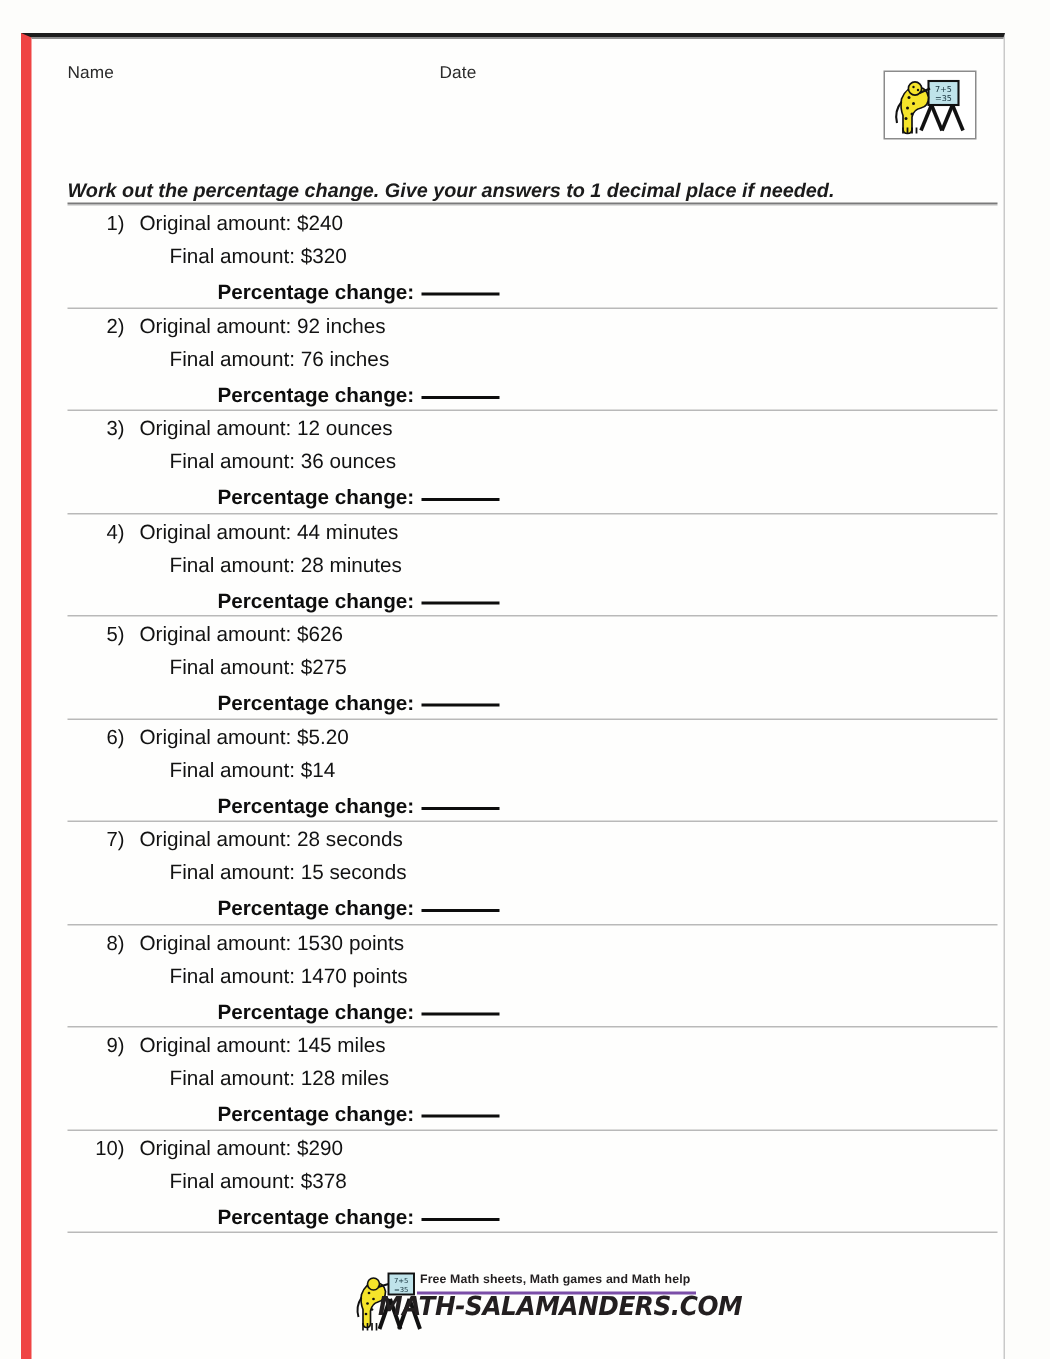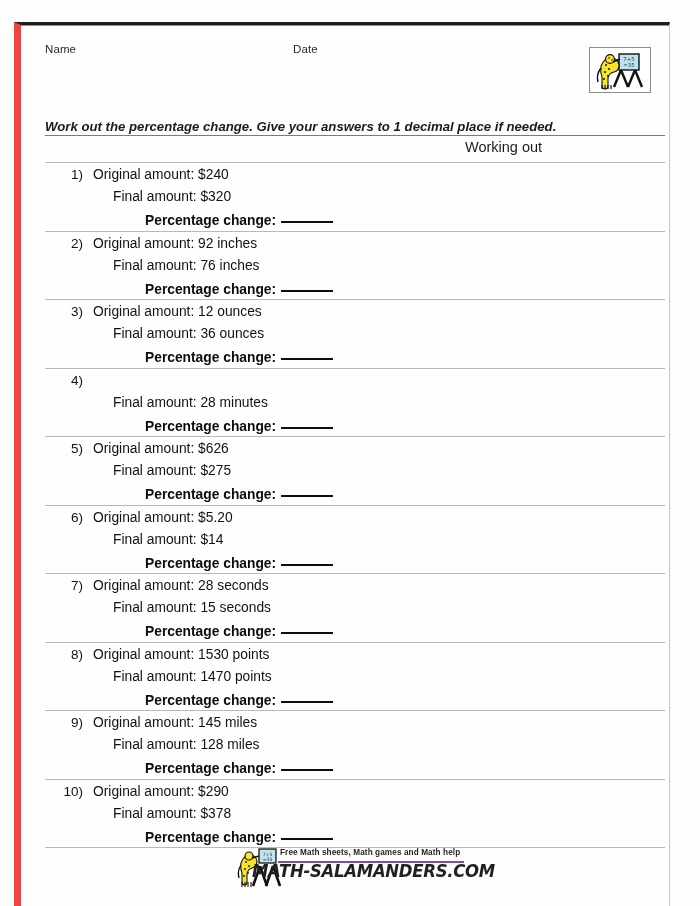--- a/index.html
+++ b/index.html
@@ -276,23 +276,20 @@
           <line x1="21" y1="37" x2="21" y2="41"></line>
         </g>
       </svg>
     </div>
 
     <div class="subtitle">Work out the percentage change. Give your answers to 1 decimal place if needed.</div>
 
     <div class="table">
 
       <div class="rule"></div>
-      <div class="hdr">
-        <span class="workout">Working out</span>
-      </div>
       <div class="rule-thin"></div>
 
       <div class="qrow">
         <span class="num">1)</span>
         <span class="l1">Original amount: $240</span>
         <span class="l2">Final amount:  $320</span>
         <span class="l3"><span>Percentage change:</span><span class="blank"></span></span>
       </div>
       <div class="rule-thin"></div>
 
@@ -307,20 +304,21 @@
       <div class="qrow">
         <span class="num">3)</span>
         <span class="l1">Original amount: 12 ounces</span>
         <span class="l2">Final amount:  36 ounces</span>
         <span class="l3"><span>Percentage change:</span><span class="blank"></span></span>
       </div>
       <div class="rule-thin"></div>
 
       <div class="qrow">
         <span class="num">4)</span>
+        <span class="l1">Original amount: 44 minutes</span>
         <span class="l2">Final amount:  28 minutes</span>
         <span class="l3"><span>Percentage change:</span><span class="blank"></span></span>
       </div>
       <div class="rule-thin"></div>
 
       <div class="qrow">
         <span class="num">5)</span>
         <span class="l1">Original amount: $626</span>
         <span class="l2">Final amount:  $275</span>
         <span class="l3"><span>Percentage change:</span><span class="blank"></span></span>

